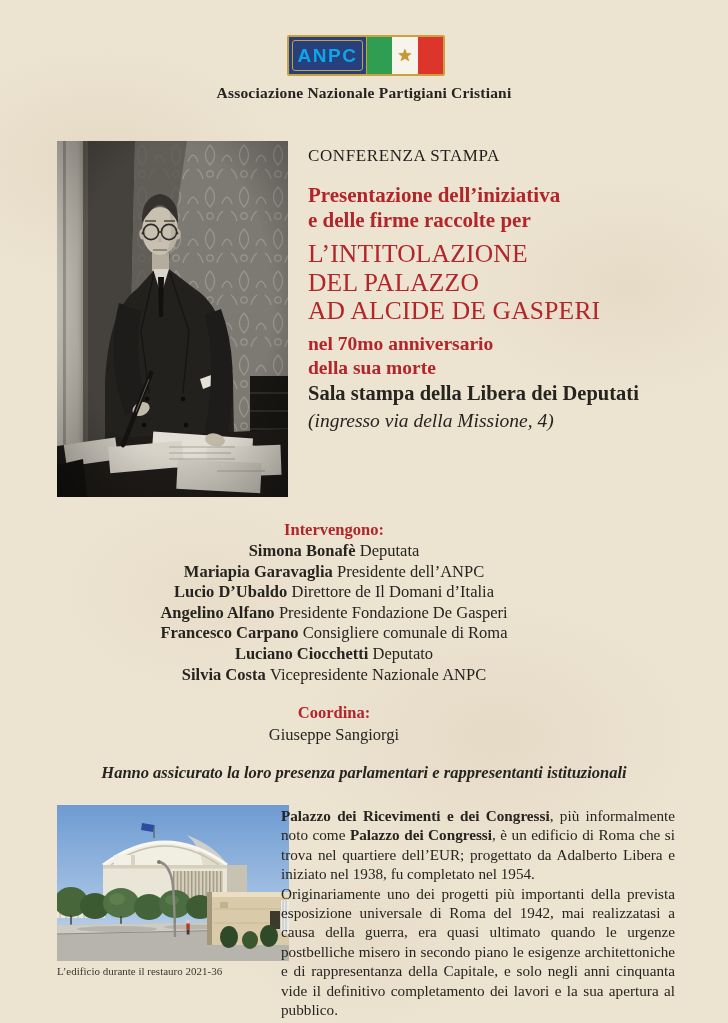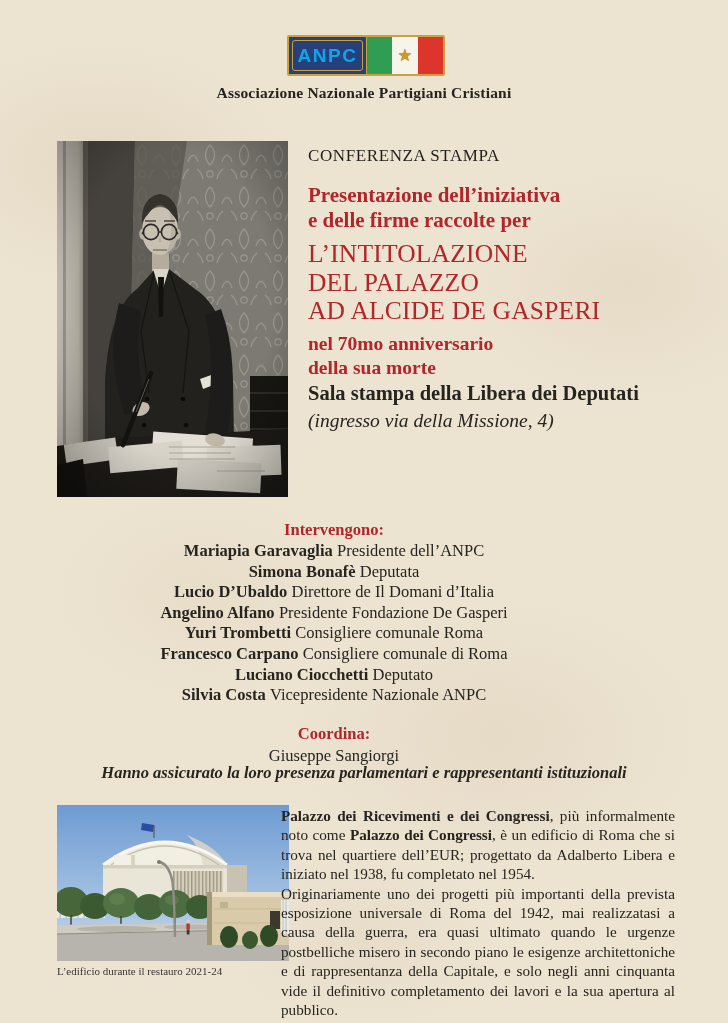--- a/index.html
+++ b/index.html
@@ -168,25 +168,24 @@
     <div class="anniv">
       <div>nel 70mo anniversario</div>
       <div>della sua morte</div>
     </div>
     <div class="venue-line">Sala stampa della Libera dei Deputati</div>
     <div class="entrance-line">(ingresso via della Missione, 4)</div>
   </div>
 
   <div class="abs center-block">
     <div class="sec-head">Intervengono:</div>
+    <div class="speaker"><b>Simona Bonafè</b><span>Deputata</span></div>
     <div class="speaker"><b>Mariapia Garavaglia</b><span>Presidente dell’ANPC</span></div>
-    <div class="speaker"><b>Simona Bonafè</b><span>Deputata</span></div>
     <div class="speaker"><b>Lucio D’Ubaldo</b><span>Direttore de Il Domani d’Italia</span></div>
     <div class="speaker"><b>Angelino Alfano</b><span>Presidente Fondazione De Gasperi</span></div>
-    <div class="speaker"><b>Yuri Trombetti</b><span>Consigliere comunale Roma</span></div>
     <div class="speaker"><b>Francesco Carpano</b><span>Consigliere comunale di Roma</span></div>
     <div class="speaker"><b>Luciano Ciocchetti</b><span>Deputato</span></div>
     <div class="speaker"><b>Silvia Costa</b><span>Vicepresidente Nazionale ANPC</span></div>
     <div class="sec-head coordina">Coordina:</div>
     <div class="coordinator">Giuseppe Sangiorgi</div>
   </div>
 
   <div class="abs note">Hanno assicurato la loro presenza parlamentari e rappresentanti istituzionali</div>
 
   <div class="abs photo2">
@@ -251,20 +250,20 @@
       </g>
       <path d="M118 132 C117 80 117 62 103 57" stroke="#8f8c85" stroke-width="2.4" fill="none"></path>
       <circle cx="102" cy="57" r="2" fill="#7b7872"></circle>
       <g>
         <circle cx="131" cy="116.5" r="2" fill="#d9cfc2"></circle>
         <rect x="129.4" y="118.5" width="3.4" height="6" fill="#b5372e"></rect>
         <rect x="129.7" y="124.5" width="2.8" height="5" fill="#3c3a38"></rect>
       </g>
     </svg>
   </div>
-  <div class="abs caption">L’edificio durante il restauro 2021-24</div>
+  <div class="abs caption">L’edificio durante il restauro 2021-36</div>
 
   <div class="abs about">
     <div><b>Palazzo dei Ricevimenti e dei Congressi</b><span>, più informalmente noto come </span><b>Palazzo dei Congressi</b><span>, è un edificio di Roma che si trova nel quartiere dell’EUR; progettato da Adalberto Libera e iniziato nel 1938, fu completato nel 1954.</span></div>
     <div class="p2">Originariamente uno dei progetti più importanti della prevista esposizione universale di Roma del 1942, mai realizzatasi a causa della guerra, era quasi ultimato quando le urgenze postbelliche misero in secondo piano le esigenze architettoniche e di rappresentanza della Capitale, e solo negli anni cinquanta vide il definitivo completamento dei lavori e la sua apertura al pubblico.</div>
   </div>
 
 </div>
 
 </body></html>

